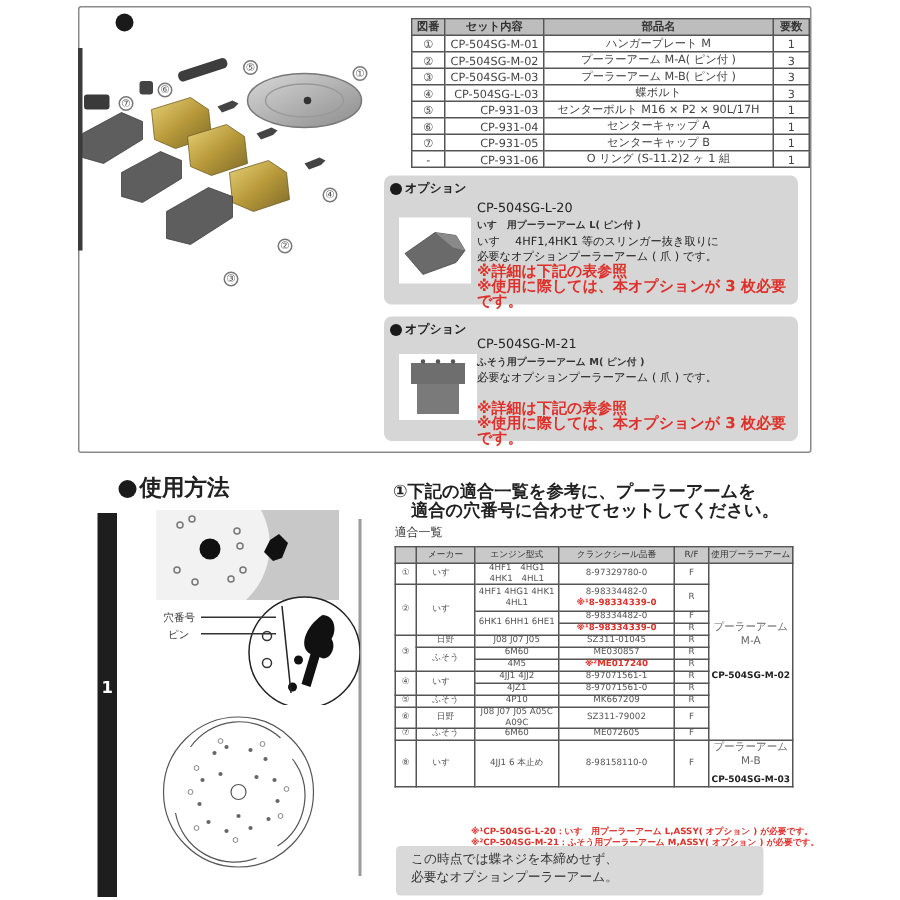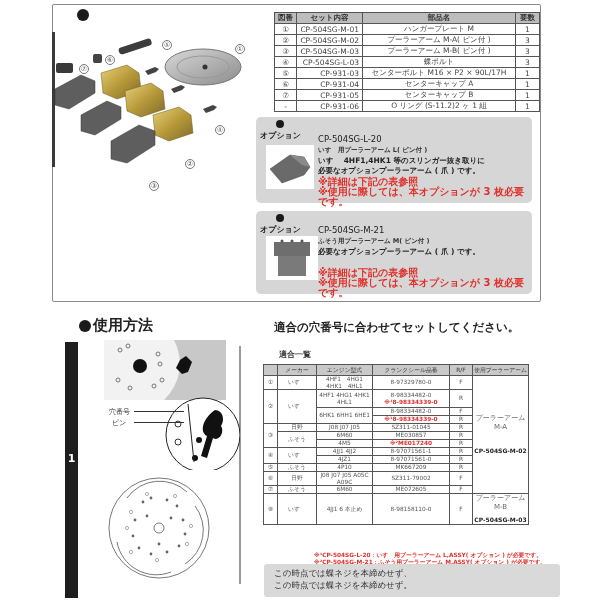--- a/index.html
+++ b/index.html
@@ -34,63 +34,63 @@
   .parts-table th { background: #bdbdbd; font-weight: bold; color: #333; text-align: center; }
   .parts-table td.c { text-align: center; }
   .parts-table td.r { text-align: right; }
   .parts-table col.c1 { width: 22px; } .parts-table col.c2 { width: 66px; }
   .parts-table col.c3 { width: 153px; } .parts-table col.c4 { width: 24px; }
 
   
   .option {
     position: absolute; left: 203px; width: 276px; background: #d6d6d6; border-radius: 5px;
   }
-  .option .opt-head { position: absolute; left: 4px; top: 3px; font-size: 8px; font-weight: bold; color: #222; display: flex; align-items: center; gap: 2px; flex-direction: column; }
+  .option .opt-head { position: absolute; left: 4px; top: 3px; font-size: 8px; font-weight: bold; color: #222; display: flex; align-items: center; gap: 2px; }
   .option .opt-img { position: absolute; left: 10px; background: #fff; }
   .option .opt-code { position: absolute; left: 62px; font-size: 8.5px; font-weight: normal; color: #222; }
   .option .opt-sub { position: absolute; left: 62px; font-size: 6.5px; font-weight: bold; color: #333; }
-  .option .opt-desc { position: absolute; left: 62px; font-size: 7.5px; font-weight: bold; color: #222; line-height: 10px; }
+  .option .opt-desc { position: absolute; left: 62px; font-size: 7.5px; font-weight: normal; color: #222; line-height: 10px; }
   .option .opt-note { position: absolute; left: 62px; font-size: 10px; font-weight: bold; color: #e0302a; line-height: 10px; }
 
   
   .usage-title {
     position: absolute; left: 79px; top: 316px; font-size: 15px; font-weight: bold; color: #222;
     display: flex; align-items: center; gap: 2px;
   }
   .step-bar { position: absolute; left: 65px; top: 342px; width: 13px; height: 256px; background: #1e1e1e; }
   .step-num { position: absolute; left: 66px; top: 452px; font-size: 11px; font-weight: bold; color: #fff; width: 11px; text-align: center; }
   .divider { position: absolute; left: 239px; top: 346px; width: 2px; height: 238px; background: #9a9a9a; }
 
   .usage-photo { position: absolute; left: 100px; top: 340px; width: 140px; height: 130px; }
   .callout { position: absolute; font-size: 7px; color: #333; }
   .callout-line { position: absolute; height: 1px; background: #333; }
   .plate-diagram { position: absolute; left: 107px; top: 476px; width: 104px; height: 104px; }
 
   .instr {
     position: absolute; left: 262px; top: 321px; font-size: 11.5px; font-weight: bold; color: #222; line-height: 13px;
   }
   .instr .l2 { padding-left: 12px; text-align: center; }
-  .fit-label { position: absolute; left: 263px; top: 349px; font-size: 8px; font-weight: bold; color: #333; margin-left: 16px; }
+  .fit-label { position: absolute; left: 263px; top: 349px; font-size: 8px; font-weight: normal; color: #333; }
 
   .fit-table {
     position: absolute; left: 263px; top: 364px; border-collapse: collapse; font-size: 5.8px; color: #555;
   }
   .fit-table th, .fit-table td { border: 1px solid #555; text-align: center; padding: 0 1px; line-height: 6.5px; }
   .fit-table th { background: #c9c9c9; height: 11px; font-weight: normal; color: #333; }
   .fit-table col.k1 { width: 14px; } .fit-table col.k2 { width: 39px; } .fit-table col.k3 { width: 56px; }
   .fit-table col.k4 { width: 77px; } .fit-table col.k5 { width: 23px; } .fit-table col.k6 { width: 56px; }
   .fit-table td.red { color: #e0302a; font-weight: bold; }
   .fit-table td.arm { font-size: 7px; color: #666; vertical-align: middle; line-height: 9px; }
   .fit-table td.arm b { display: block; font-size: 6px; color: #222; margin-top: 14px; }
   .fit-table td.armb b { margin-top: 3px; }
   .fit-table { border: 1.5px solid #333; }
 
   .red-notes { position: absolute; left: 314px; top: 552px; font-size: 5.8px; color: #e0302a; font-weight: bold; line-height: 7px; }
   .tip-box {
-    position: absolute; left: 264px; top: 564px; width: 296px; height: 33px; background: #d9d9d9; border-radius: 3px;
+    position: absolute; left: 264px; top: 564px; width: 245px; height: 33px; background: #d9d9d9; border-radius: 3px;
     font-size: 8.5px; color: #333; padding: 3px 0 0 10px; line-height: 12px;
   }
 </style>
 </head>
 <body>
 
 <div class="set-box">
   <div class="set-accent"></div>
   <div class="set-title">
     <span class="bullet"></span>
@@ -327,20 +327,21 @@
         <circle cx="80" cy="68" r="1.6"></circle>
       <circle cx="50" cy="84" r="1.6"></circle>
         <circle cx="24" cy="76" r="1.6"></circle>
         <circle cx="20" cy="52" r="1.6"></circle>
         <circle cx="24" cy="36" r="1.6"></circle>
     </g>
   </svg>
 </div>
 
 <div class="instr">
+  <div>①下記の適合一覧を参考に、プーラーアームを</div>
   <div class="l2">適合の穴番号に合わせてセットしてください。</div>
 </div>
 <div class="fit-label">適合一覧</div>
 
 <table class="fit-table">
   <colgroup>
       <col class="k1">
       <col class="k2">
       <col class="k3">
       <col class="k4">
@@ -460,14 +461,14 @@
   </tbody>
 </table>
 
 <div class="red-notes">
   <div>※¹CP-504SG-L-20：いすゞ用プーラーアーム L,ASSY( オプション ) が必要です。</div>
   <div>※²CP-504SG-M-21：ふそう用プーラーアーム M,ASSY( オプション ) が必要です。</div>
 </div>
 
 <div class="tip-box">
   <div>この時点では蝶ネジを本締めせず、</div>
-  <div>この時点では蝶ネジを本締めせず。</div>
+  <div>必要なオプションプーラーアーム。</div>
 </div>
 
 </body></html>

